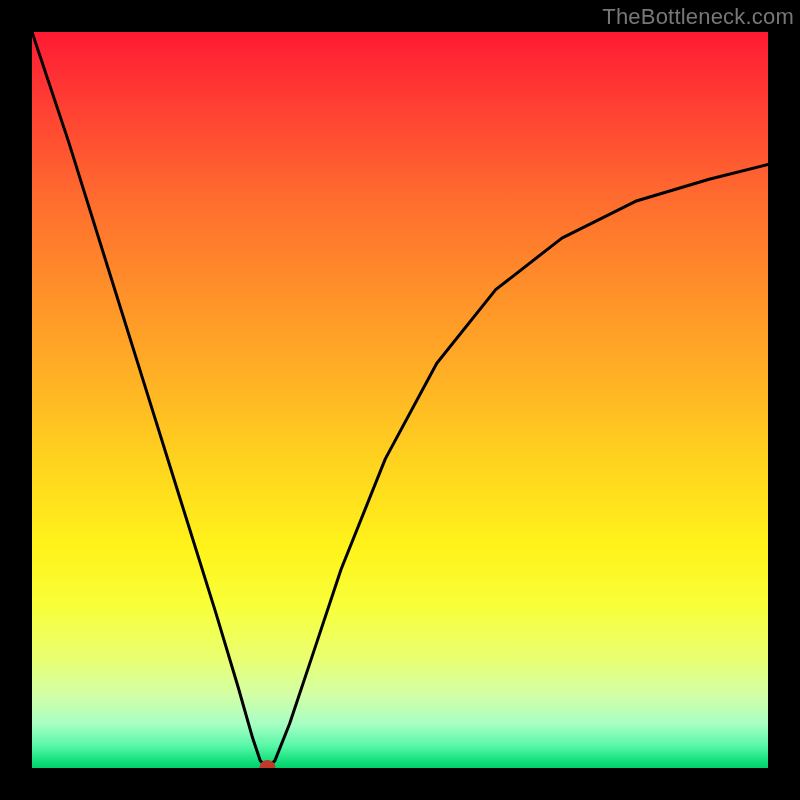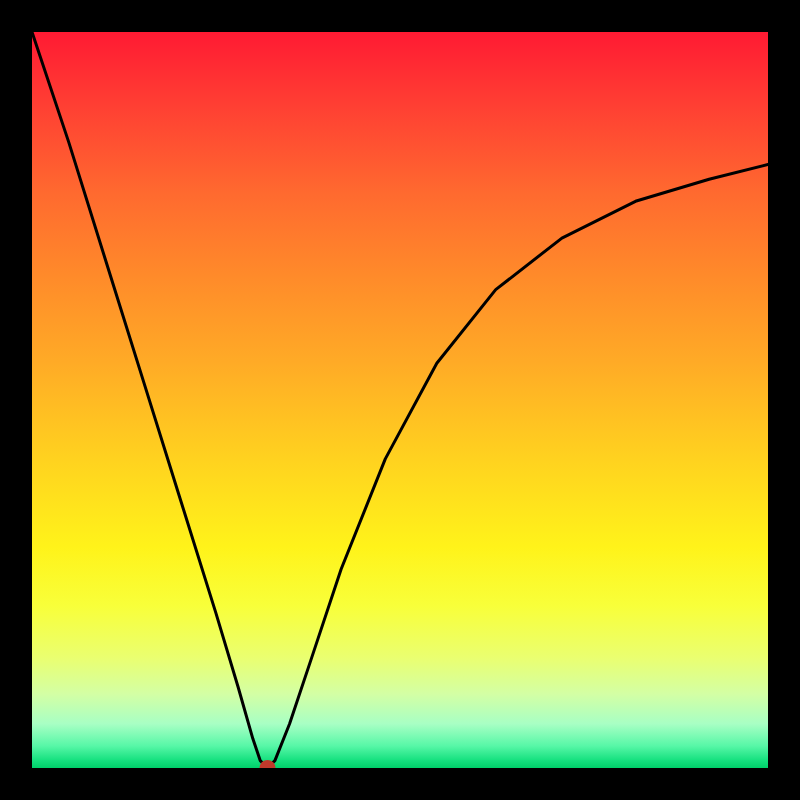--- a/index.html
+++ b/index.html
@@ -76,13 +76,14 @@
 
   <div class="plot-area">
     <div class="gradient"></div>
 
     <svg class="curve-svg" viewBox="0 0 736 736" preserveAspectRatio="none">
       <path id="curve-path" fill="none" stroke="#000000" stroke-width="3" stroke-linejoin="round" stroke-linecap="round" d="M0.0 0.0 L36.8 110.4 L73.6 228.2 L110.4 345.9 L147.2 463.7 L184.0 581.4 L206.1 655.0 L220.8 706.6 L228.2 728.6 L235.5 736.0 L242.9 728.6 L257.6 691.8 L279.7 625.6 L309.1 537.3 L353.3 426.9 L404.8 331.2 L463.7 257.6 L529.9 206.1 L603.5 169.3 L677.1 147.2 L736.0 132.5"></path>
       <circle id="marker-dot" r="8" fill="#c0392b" cx="235.5" cy="736.0"></circle>
     </svg>
   </div>
 
+  <div class="watermark">TheBottleneck.com</div>
 </div>
 
 </body></html>

